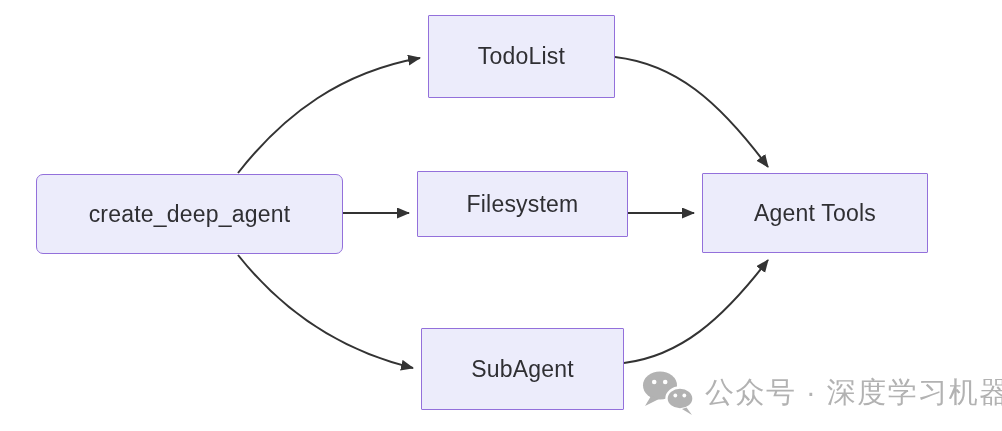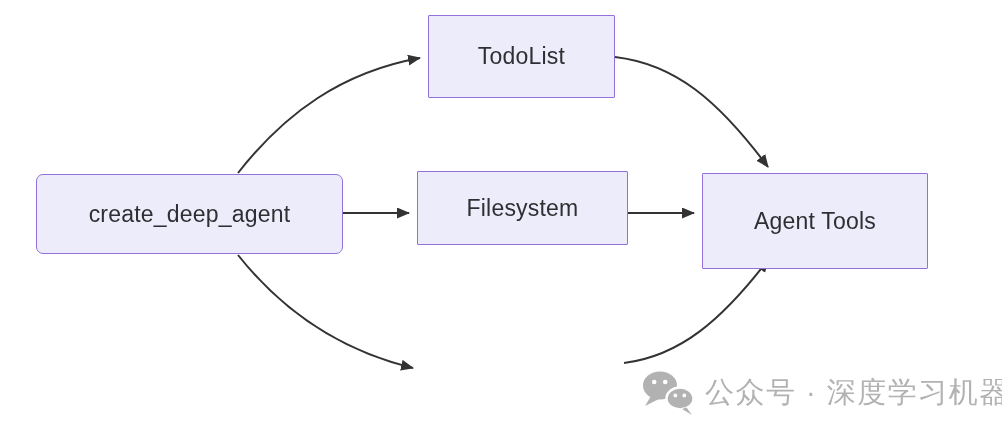--- a/index.html
+++ b/index.html
@@ -38,23 +38,23 @@
     background: var(--node-fill);
     border: 1.6px solid var(--node-stroke);
     border-radius: 1px;
     color: var(--node-text);
     font-size: 23px;
     letter-spacing: 0.2px;
     text-align: center;
   }
   .node-create-deep-agent { left: 36px;  top: 174px; width: 307px; height: 80px; border-radius: 7px; }
   .node-todolist          { left: 428px; top: 15px;  width: 187px; height: 83px; }
-  .node-filesystem        { left: 417px; top: 171px; width: 211px; height: 74px; justify-content: center; }
+  .node-filesystem        { left: 417px; top: 171px; width: 211px; height: 66px; justify-content: center; }
   .node-subagent          { left: 421px; top: 328px; width: 203px; height: 82px; }
-  .node-agent-tools       { left: 702px; top: 173px; width: 226px; height: 96px; }
+  .node-agent-tools       { left: 702px; top: 173px; width: 226px; height: 80px; }
   .watermark {
     position: absolute;
     left: 640px;
     top: 369px;
     display: flex;
     align-items: center;
     gap: 9px;
     color: var(--watermark-color);
   }
   .watermark-text {
@@ -88,20 +88,23 @@
   </div>
 
   <div class="node node-todolist">
     <span>TodoList</span>
   </div>
 
   <div class="node node-filesystem">
     <span>Filesystem</span>
   </div>
 
+  <div class="node node-subagent">
+    <span>SubAgent</span>
+  </div>
 
   <div class="node node-agent-tools">
     <span>Agent Tools</span>
   </div>
 
   <div class="watermark">
     <svg class="wechat-icon" width="56" height="47" viewBox="0 0 56 47" xmlns="http://www.w3.org/2000/svg" aria-hidden="true">
       <g fill="#b2b2b2">
         <ellipse cx="20" cy="16.5" rx="17" ry="14"></ellipse>
         <polygon points="11,27 5,37 19,30"></polygon>

